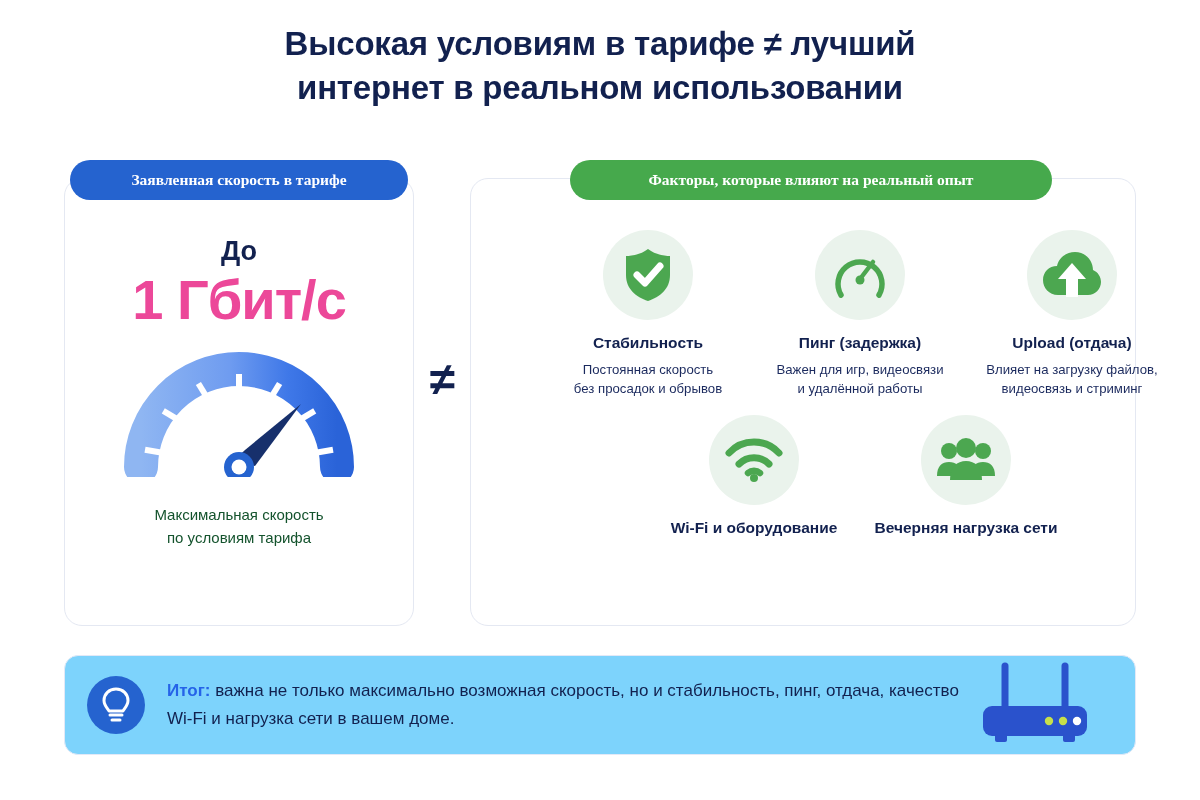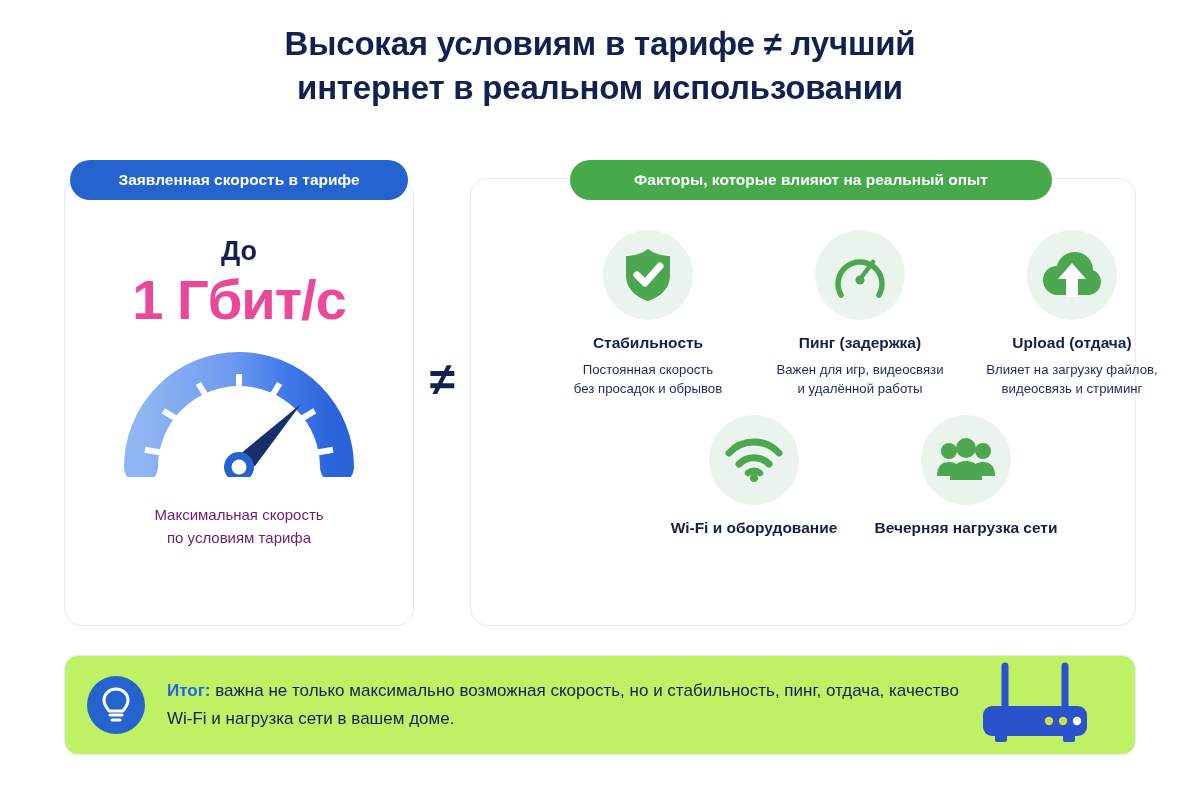--- a/index.html
+++ b/index.html
@@ -66,20 +66,21 @@
     color: #ffffff;
     font-size: 15.5px;
     font-weight: bold;
     display: flex;
     align-items: center;
     justify-content: center;
     height: 40px;
     white-space: nowrap;
     box-sizing: border-box;
     padding: 0 20px;
+    font-family: Liberation Serif, serif;
   }
   .pill-blue {
     left: 70px;
     background: #2563cf;
     width: 338px;
   }
   .pill-green {
     left: 570px;
     background: #46a94c;
     width: 482px;
@@ -111,21 +112,21 @@
     line-height: 1.1;
   }
   .gauge-wrap {
     margin-top: 14px;
   }
   .left-caption {
     margin-top: 22px;
     text-align: center;
     font-size: 15px;
     line-height: 1.55;
-    color: #701a75;
+    color: #14532d;
   }
   .left-caption span { display: block; }
 
   
   .neq {
     position: absolute;
     left: 414px;
     top: 196px;
     width: 56px;
     text-align: center;
@@ -181,21 +182,21 @@
   }
   .factor-desc span { display: block; }
 
   
   .summary {
     position: absolute;
     left: 64px;
     top: 655px;
     width: 1072px;
     height: 100px;
-    background: #bef264;
+    background: #7dd3fc;
     border: 1.5px solid #e2e9f7;
     border-radius: 14px;
     box-sizing: border-box;
     display: flex;
     align-items: center;
     padding: 0 22px;
   }
   .bulb-circle {
     flex: 0 0 auto;
     width: 58px;

